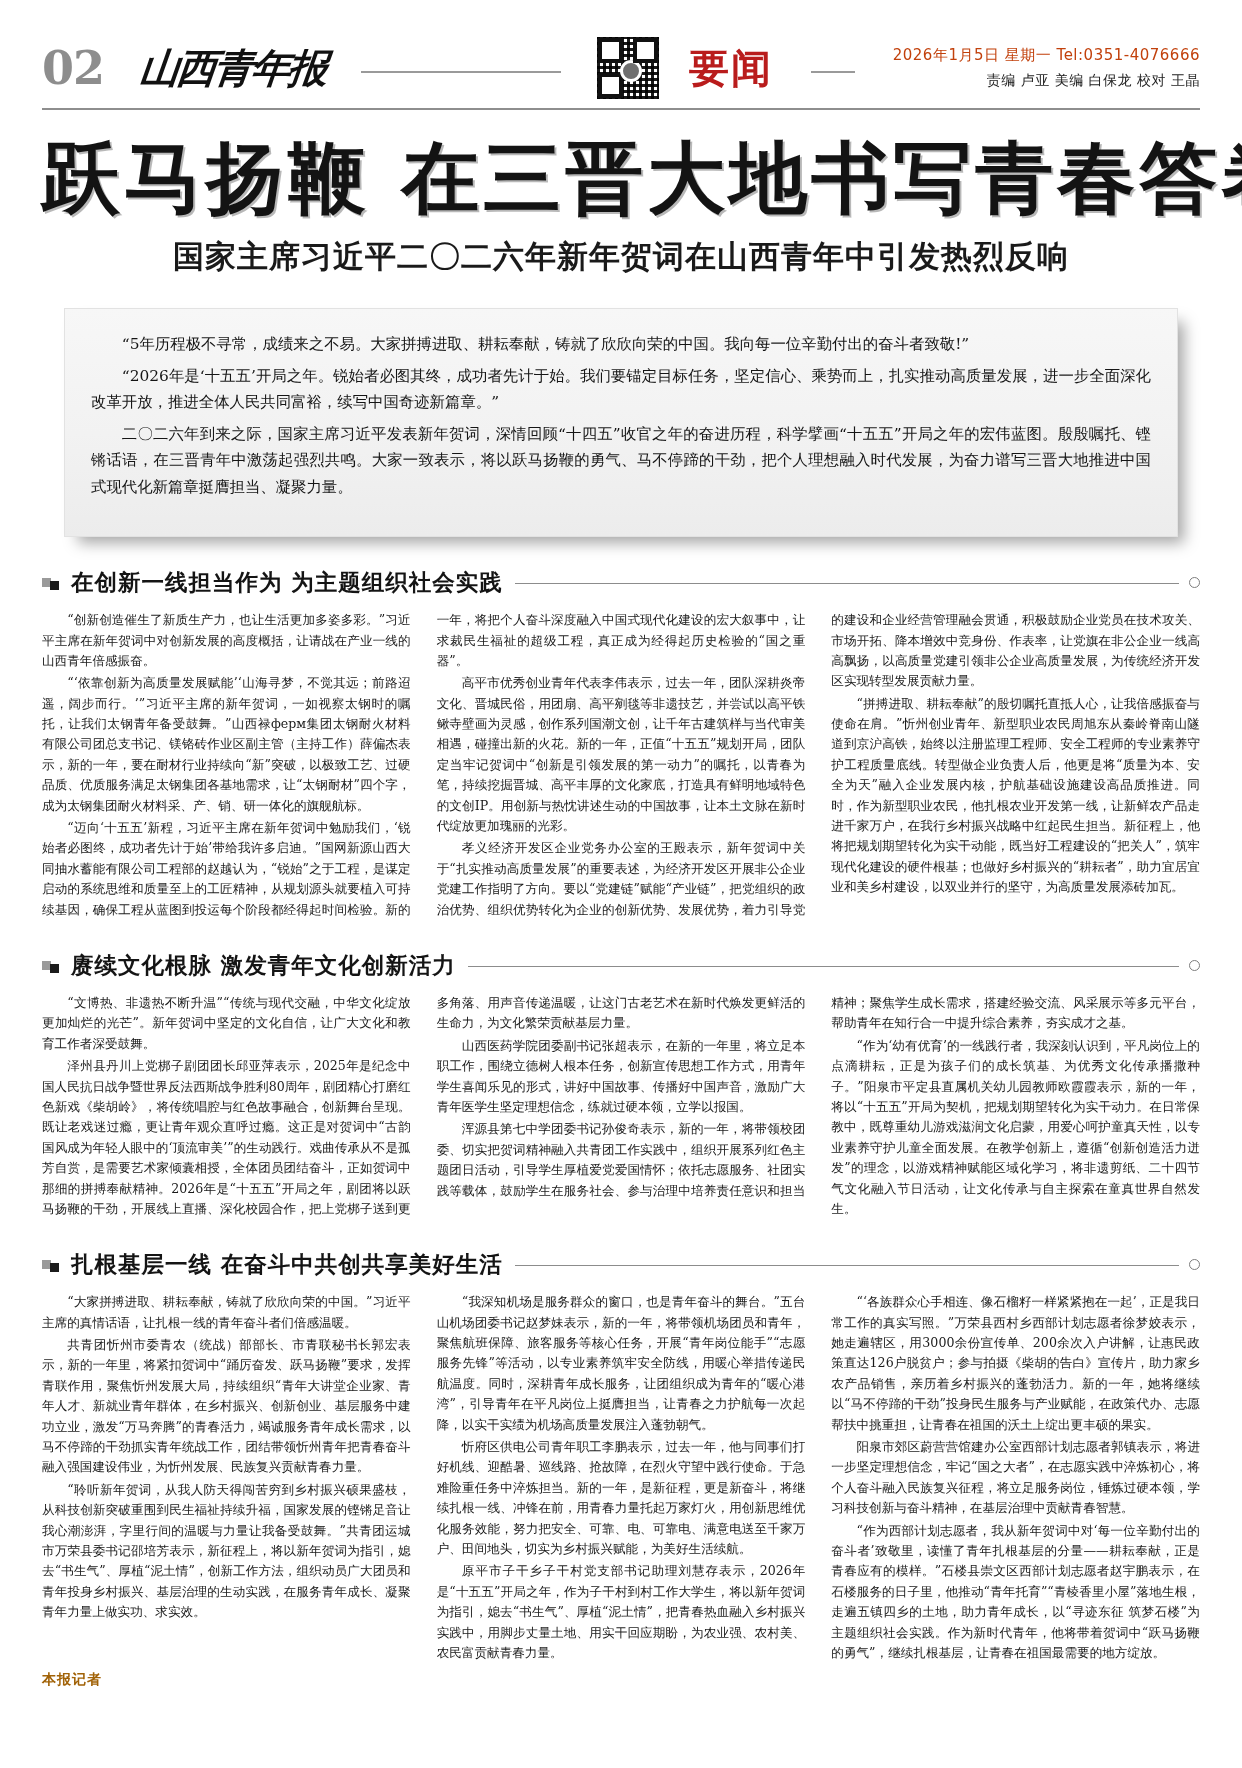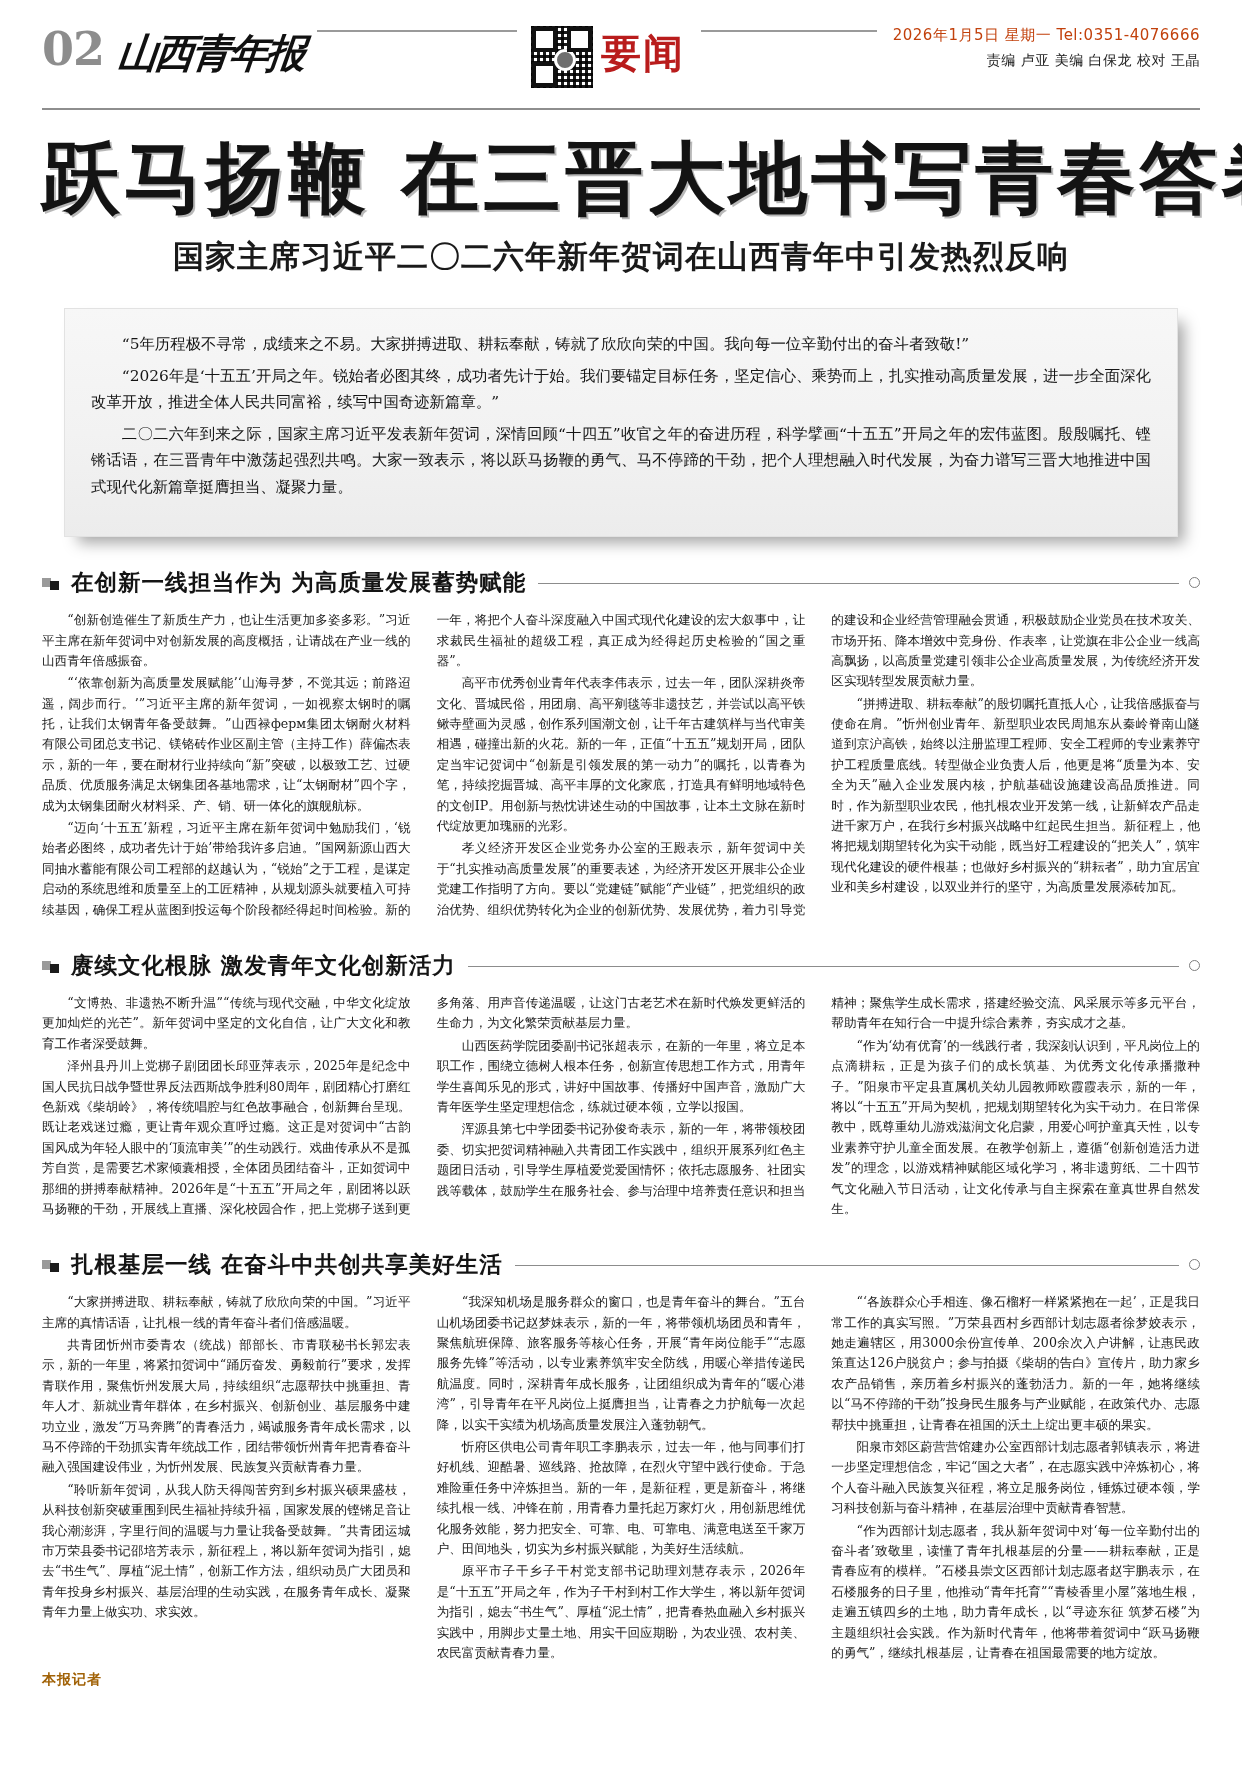--- a/index.html
+++ b/index.html
@@ -14,21 +14,21 @@
     position:relative;
     width:1242px;height:1768px;
     box-sizing:border-box;
     padding:26px 42px 20px 42px;
   }
 
   
   .masthead{
     position:relative;
     height:84px;
-    display:flex;align-items:flex-start;
+    display:flex;align-items:center;gap:22px;
   }
   .pageno{
     font-family:"DejaVu Serif","Liberation Serif",serif;
     font-size:46px;font-weight:700;color:#8d8d8d;
     letter-spacing:-1px;line-height:1;
     margin-right:14px;
   }
   .brand{
     font-family:"DejaVu Serif","Liberation Serif",serif;
     font-size:40px;font-weight:700;color:#111;
@@ -223,21 +223,21 @@
       <p>二〇二六年到来之际，国家主席习近平发表新年贺词，深情回顾“十四五”收官之年的奋进历程，科学擘画“十五五”开局之年的宏伟蓝图。殷殷嘱托、铿锵话语，在三晋青年中激荡起强烈共鸣。大家一致表示，将以跃马扬鞭的勇气、马不停蹄的干劲，把个人理想融入时代发展，为奋力谱写三晋大地推进中国式现代化新篇章挺膺担当、凝聚力量。</p>
     </div>
   </div>
 
   <div class="section">
     <div class="sec-head">
       <span class="sec-marker">
           <i class="a"></i>
           <i class="b"></i>
         </span>
-      <span class="sec-title">在创新一线担当作为  为高质量发展蓄势赋能</span>
+      <span class="sec-title">在创新一线担当作为  为主题组织社会实践</span>
       <span class="sec-rule"></span>
       <span class="sec-dot"></span>
     </div>
     <div class="cols">
       <p>“创新创造催生了新质生产力，也让生活更加多姿多彩。”习近平主席在新年贺词中对创新发展的高度概括，让请战在产业一线的山西青年倍感振奋。</p>
       <p>“‘依靠创新为高质量发展赋能’‘山海寻梦，不觉其远；前路迢遥，阔步而行。’”习近平主席的新年贺词，一如视察太钢时的嘱托，让我们太钢青年备受鼓舞。”山西禄ферм集团太钢耐火材料有限公司团总支书记、镁铬砖作业区副主管（主持工作）薛偏杰表示，新的一年，要在耐材行业持续向“新”突破，以极致工艺、过硬品质、优质服务满足太钢集团各基地需求，让“太钢耐材”四个字，成为太钢集团耐火材料采、产、销、研一体化的旗舰航标。</p>
       <p>“迈向‘十五五’新程，习近平主席在新年贺词中勉励我们，‘锐始者必图终，成功者先计于始’带给我许多启迪。”国网新源山西大同抽水蓄能有限公司工程部的赵越认为，“锐始”之于工程，是谋定启动的系统思维和质量至上的工匠精神，从规划源头就要植入可持续基因，确保工程从蓝图到投运每个阶段都经得起时间检验。新的一年，将把个人奋斗深度融入中国式现代化建设的宏大叙事中，让求裁民生福祉的超级工程，真正成为经得起历史检验的“国之重器”。</p>
       <p>高平市优秀创业青年代表李伟表示，过去一年，团队深耕炎帝文化、晋城民俗，用团扇、高平剜毯等非遗技艺，并尝试以高平铁鳅寺壁画为灵感，创作系列国潮文创，让千年古建筑样与当代审美相遇，碰撞出新的火花。新的一年，正值“十五五”规划开局，团队定当牢记贺词中“创新是引领发展的第一动力”的嘱托，以青春为笔，持续挖掘晋城、高平丰厚的文化家底，打造具有鲜明地域特色的文创IP。用创新与热忱讲述生动的中国故事，让本土文脉在新时代绽放更加瑰丽的光彩。</p>
       <p>孝义经济开发区企业党务办公室的王殿表示，新年贺词中关于“扎实推动高质量发展”的重要表述，为经济开发区开展非公企业党建工作指明了方向。要以“党建链”赋能“产业链”，把党组织的政治优势、组织优势转化为企业的创新优势、发展优势，着力引导党的建设和企业经营管理融会贯通，积极鼓励企业党员在技术攻关、市场开拓、降本增效中竞身份、作表率，让党旗在非公企业一线高高飘扬，以高质量党建引领非公企业高质量发展，为传统经济开发区实现转型发展贡献力量。</p>
       <p>“拼搏进取、耕耘奉献”的殷切嘱托直抵人心，让我倍感振奋与使命在肩。”忻州创业青年、新型职业农民周旭东从秦岭脊南山隧道到京沪高铁，始终以注册监理工程师、安全工程师的专业素养守护工程质量底线。转型做企业负责人后，他更是将“质量为本、安全为天”融入企业发展内核，护航基础设施建设高品质推进。同时，作为新型职业农民，他扎根农业开发第一线，让新鲜农产品走进千家万户，在我行乡村振兴战略中红起民生担当。新征程上，他将把规划期望转化为实干动能，既当好工程建设的“把关人”，筑牢现代化建设的硬件根基；也做好乡村振兴的“耕耘者”，助力宜居宜业和美乡村建设，以双业并行的坚守，为高质量发展添砖加瓦。</p>
@@ -268,21 +268,21 @@
       <span class="sec-marker">
           <i class="a"></i>
           <i class="b"></i>
         </span>
       <span class="sec-title">扎根基层一线  在奋斗中共创共享美好生活</span>
       <span class="sec-rule"></span>
       <span class="sec-dot"></span>
     </div>
     <div class="cols">
       <p>“大家拼搏进取、耕耘奉献，铸就了欣欣向荣的中国。”习近平主席的真情话语，让扎根一线的青年奋斗者们倍感温暖。</p>
-      <p>共青团忻州市委青农（统战）部部长、市青联秘书长郭宏表示，新的一年里，将紧扣贺词中“踊厉奋发、勇毅前行”要求，发挥青联作用，聚焦忻州发展大局，持续组织“志愿帮扶中挑重担、青年人才、新就业青年群体，在乡村振兴、创新创业、基层服务中建功立业，激发“万马奔腾”的青春活力，竭诚服务青年成长需求，以马不停蹄的干劲抓实青年统战工作，团结带领忻州青年把青春奋斗融入强国建设伟业，为忻州发展、民族复兴贡献青春力量。</p>
+      <p>共青团忻州市委青农（统战）部部长、市青联秘书长郭宏表示，新的一年里，将紧扣贺词中“踊厉奋发、跃马扬鞭”要求，发挥青联作用，聚焦忻州发展大局，持续组织“青年大讲堂企业家、青年人才、新就业青年群体，在乡村振兴、创新创业、基层服务中建功立业，激发“万马奔腾”的青春活力，竭诚服务青年成长需求，以马不停蹄的干劲抓实青年统战工作，团结带领忻州青年把青春奋斗融入强国建设伟业，为忻州发展、民族复兴贡献青春力量。</p>
       <p>“聆听新年贺词，从我人防天得闯苦穷到乡村振兴硕果盛枝，从科技创新突破重围到民生福祉持续升福，国家发展的铿锵足音让我心潮澎湃，字里行间的温暖与力量让我备受鼓舞。”共青团运城市万荣县委书记邵培芳表示，新征程上，将以新年贺词为指引，媳去“书生气”、厚植“泥土情”，创新工作方法，组织动员广大团员和青年投身乡村振兴、基层治理的生动实践，在服务青年成长、凝聚青年力量上做实功、求实效。</p>
       <p>“我深知机场是服务群众的窗口，也是青年奋斗的舞台。”五台山机场团委书记赵梦妹表示，新的一年，将带领机场团员和青年，聚焦航班保障、旅客服务等核心任务，开展“青年岗位能手”“志愿服务先锋”等活动，以专业素养筑牢安全防线，用暖心举措传递民航温度。同时，深耕青年成长服务，让团组织成为青年的“暖心港湾”，引导青年在平凡岗位上挺膺担当，让青春之力护航每一次起降，以实干实绩为机场高质量发展注入蓬勃朝气。</p>
       <p>忻府区供电公司青年职工李鹏表示，过去一年，他与同事们打好机线、迎酷暑、巡线路、抢故障，在烈火守望中践行使命。于急难险重任务中淬炼担当。新的一年，是新征程，更是新奋斗，将继续扎根一线、冲锋在前，用青春力量托起万家灯火，用创新思维优化服务效能，努力把安全、可靠、电、可靠电、满意电送至千家万户、田间地头，切实为乡村振兴赋能，为美好生活续航。</p>
       <p>原平市子干乡子干村党支部书记助理刘慧存表示，2026年是“十五五”开局之年，作为子干村到村工作大学生，将以新年贺词为指引，媳去“书生气”、厚植“泥土情”，把青春热血融入乡村振兴实践中，用脚步丈量土地、用实干回应期盼，为农业强、农村美、农民富贡献青春力量。</p>
       <p>“‘各族群众心手相连、像石榴籽一样紧紧抱在一起’，正是我日常工作的真实写照。”万荣县西村乡西部计划志愿者徐梦姣表示，她走遍辖区，用3000余份宣传单、200余次入户讲解，让惠民政策直达126户脱贫户；参与拍摄《柴胡的告白》宣传片，助力家乡农产品销售，亲历着乡村振兴的蓬勃活力。新的一年，她将继续以“马不停蹄的干劲”投身民生服务与产业赋能，在政策代办、志愿帮扶中挑重担，让青春在祖国的沃土上绽出更丰硕的果实。</p>
       <p>阳泉市郊区蔚营营馆建办公室西部计划志愿者郭镇表示，将进一步坚定理想信念，牢记“国之大者”，在志愿实践中淬炼初心，将个人奋斗融入民族复兴征程，将立足服务岗位，锤炼过硬本领，学习科技创新与奋斗精神，在基层治理中贡献青春智慧。</p>
       <p>“作为西部计划志愿者，我从新年贺词中对‘每一位辛勤付出的奋斗者’致敬里，读懂了青年扎根基层的分量——耕耘奉献，正是青春应有的模样。”石楼县崇文区西部计划志愿者赵宇鹏表示，在石楼服务的日子里，他推动“青年托育”“青棱香里小屋”落地生根，走遍五镇四乡的土地，助力青年成长，以“寻迹东征  筑梦石楼”为主题组织社会实践。作为新时代青年，他将带着贺词中“跃马扬鞭的勇气”，继续扎根基层，让青春在祖国最需要的地方绽放。</p>
     </div>
   </div>
 

